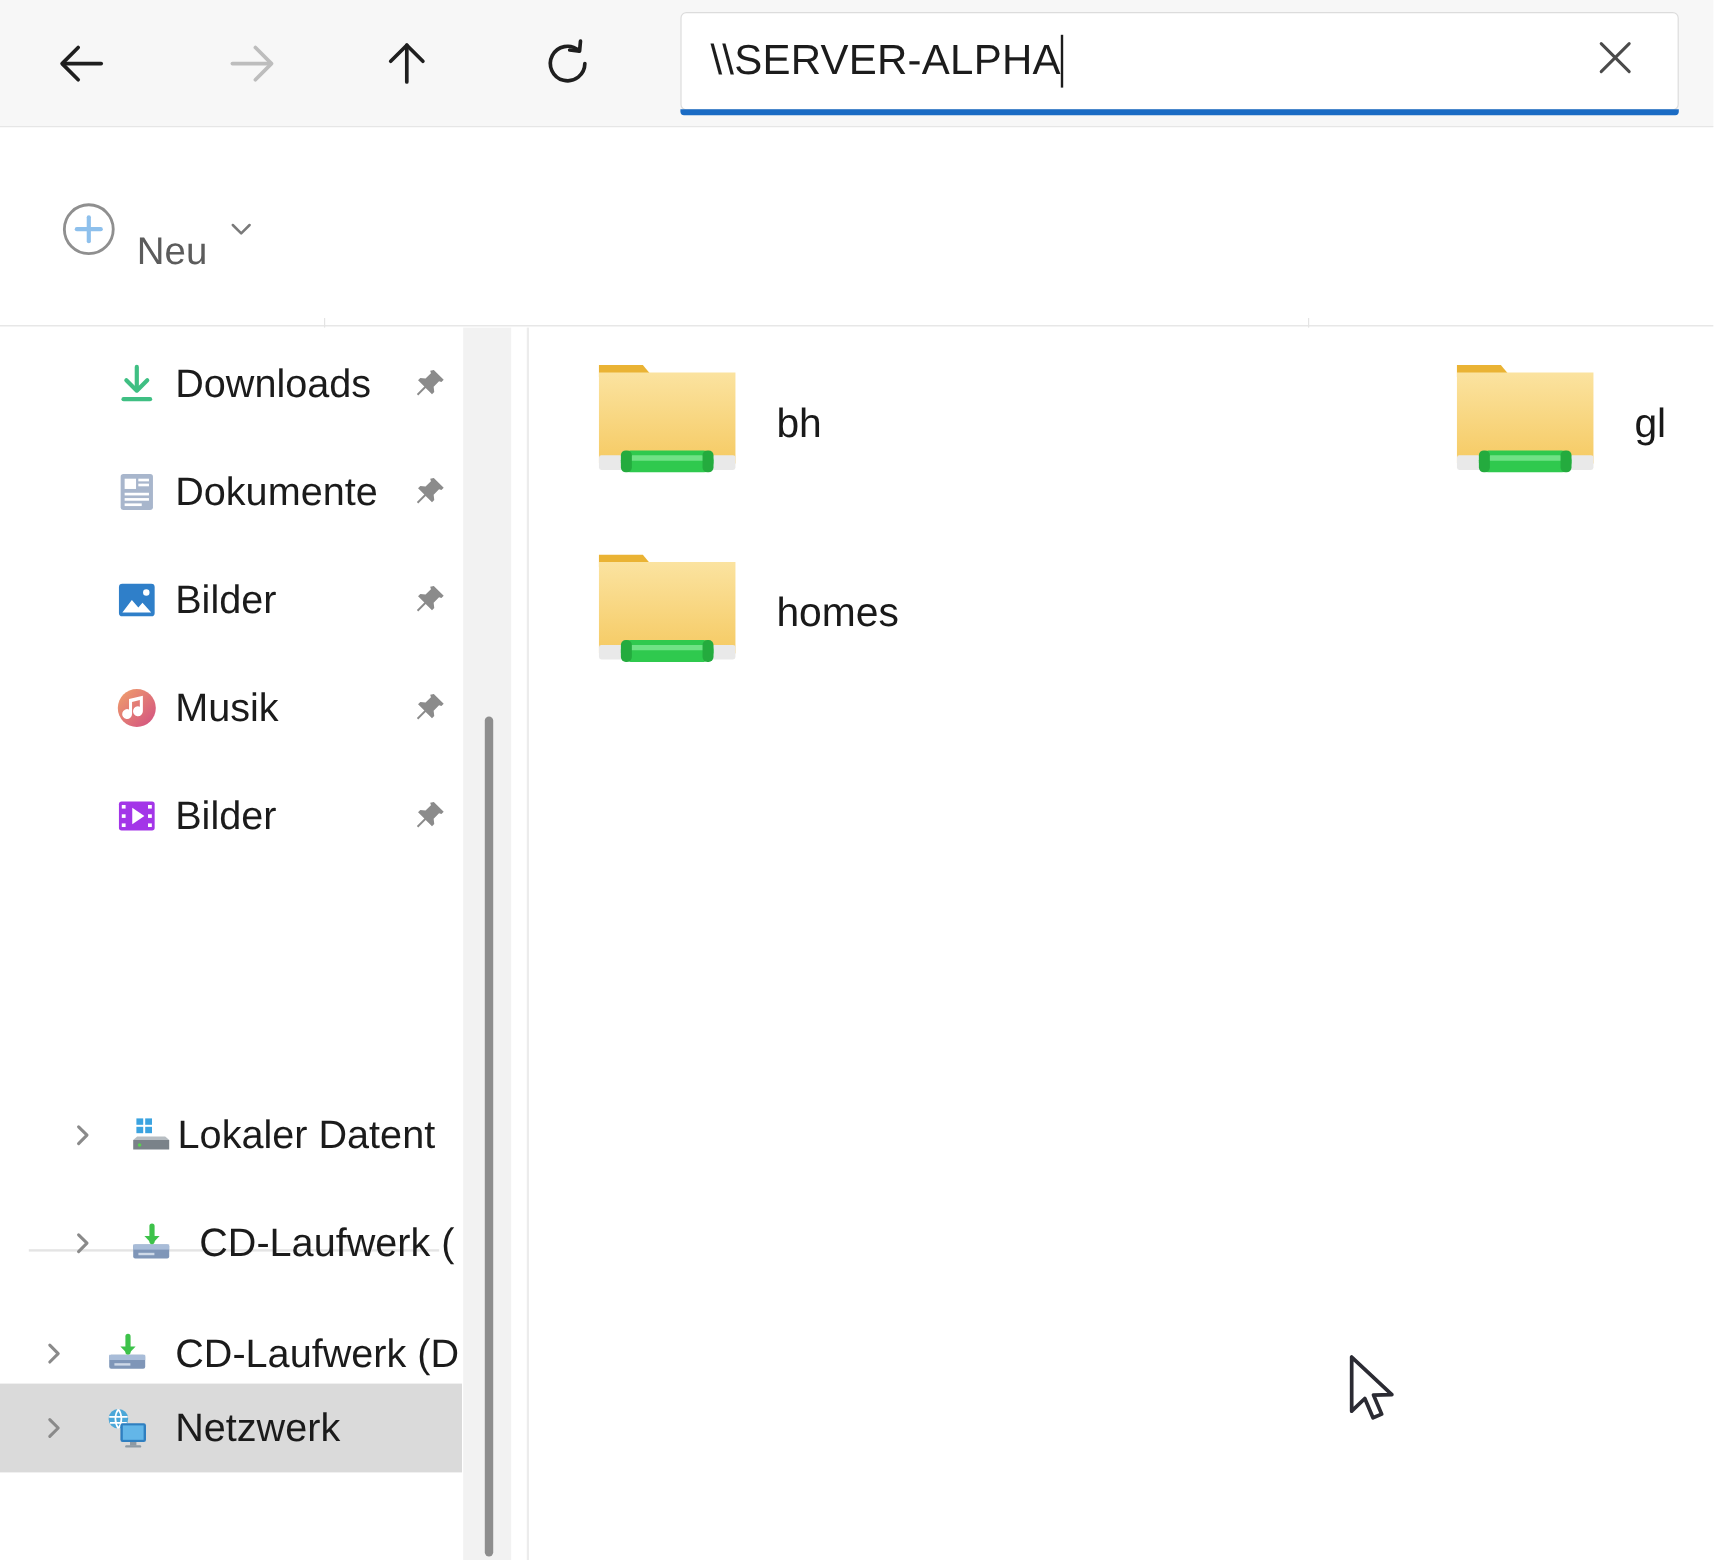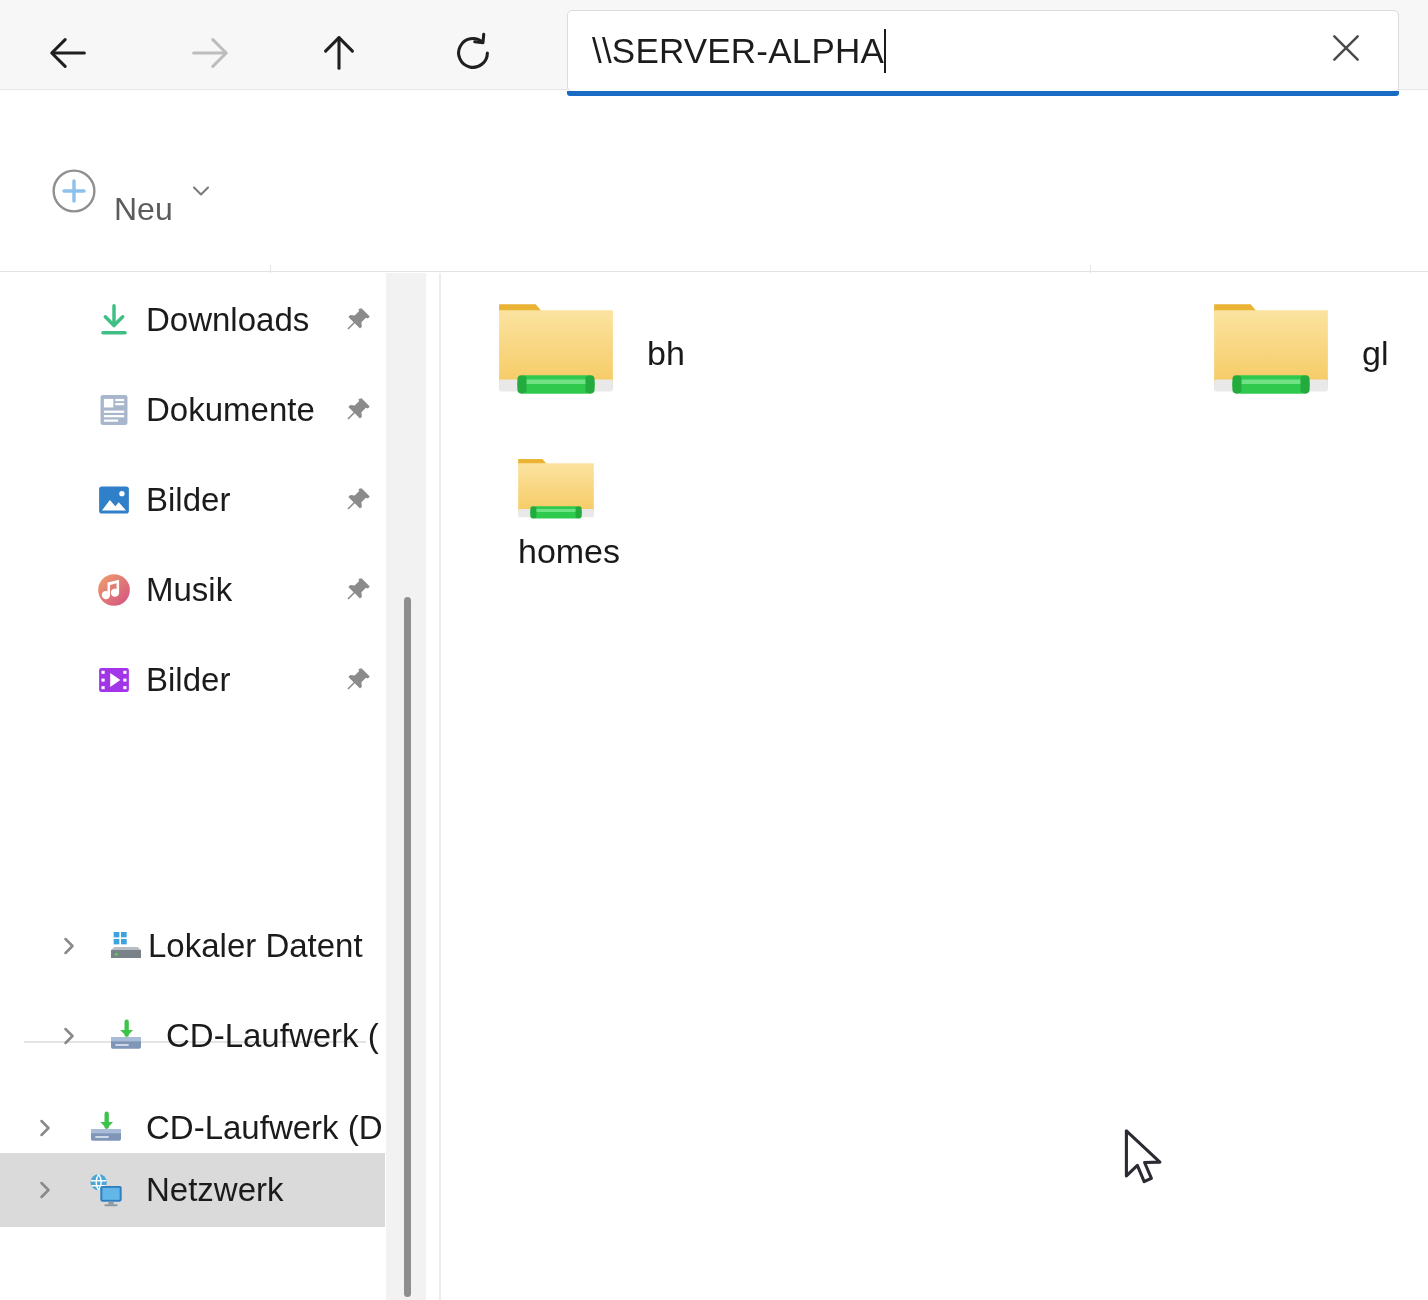--- a/index.html
+++ b/index.html
@@ -13,21 +13,21 @@
     font-family: "Liberation Sans", sans-serif;
     overflow: hidden;
     position: relative;
     -webkit-font-smoothing: antialiased;
   }
 
   
   .addressbar {
     position: absolute;
     left: 0; top: 0;
-    width: 1428px; height: 90px;
+    width: 1428px; height: 106px;
     background: #f7f7f7;
     border-bottom: 1px solid #e6e6e6;
     box-sizing: border-box;
     text-align: right;
   }
   .nav-btn {
     position: absolute;
     top: 20px;
     width: 66px; height: 66px;
     display: flex; align-items: center; justify-content: center;
@@ -576,21 +576,21 @@
       <path d="M4 9h56v37a2 2 0 0 1-2 2H6a2 2 0 0 1-2-2z" fill="url(#fold2)"></path>
       <rect x="4" y="43" width="56" height="6" rx="1" fill="#e9e9e9"></rect>
       <rect x="13" y="41" width="38" height="9" rx="4" fill="#2fc94e"></rect>
       <rect x="16" y="43" width="32" height="2.2" rx="1" fill="#7fe894" opacity="0.8"></rect>
       <rect x="13" y="41" width="4.5" height="9" rx="2" fill="#24ab3e"></rect>
       <rect x="46.5" y="41" width="4.5" height="9" rx="2" fill="#24ab3e"></rect>
     </svg>
     <span class="file-label">gl</span>
   </div>
 
-  <div class="file-item" style="left:50px; top:178px;flex-direction:column;">
+  <div class="file-item" style="left:50px; top:178px;">
     <svg width="130" height="124" viewBox="0 0 64 60">
       <defs>
         <linearGradient id="fold3" x1="0" y1="0" x2="0" y2="1">
           <stop offset="0%" stop-color="#fbe3a0"></stop>
           <stop offset="100%" stop-color="#f5c960"></stop>
         </linearGradient>
       </defs>
       <path d="M4 6h18l4.2 5H4z" fill="#eab334"></path>
       <path d="M4 9h56v37a2 2 0 0 1-2 2H6a2 2 0 0 1-2-2z" fill="url(#fold3)"></path>
       <rect x="4" y="43" width="56" height="6" rx="1" fill="#e9e9e9"></rect>

